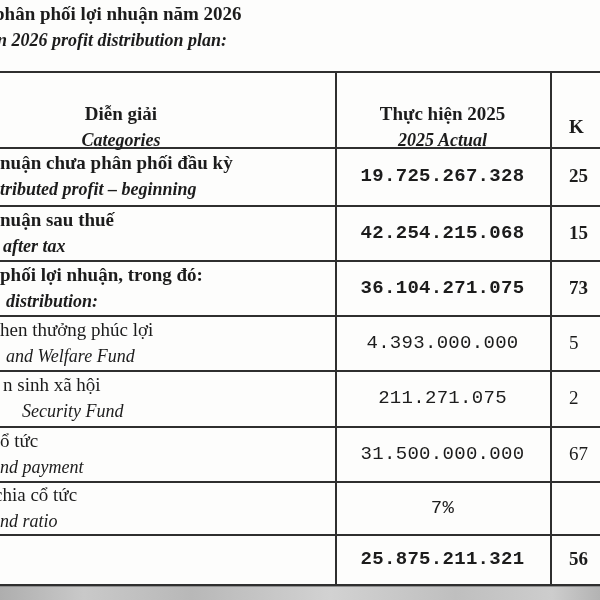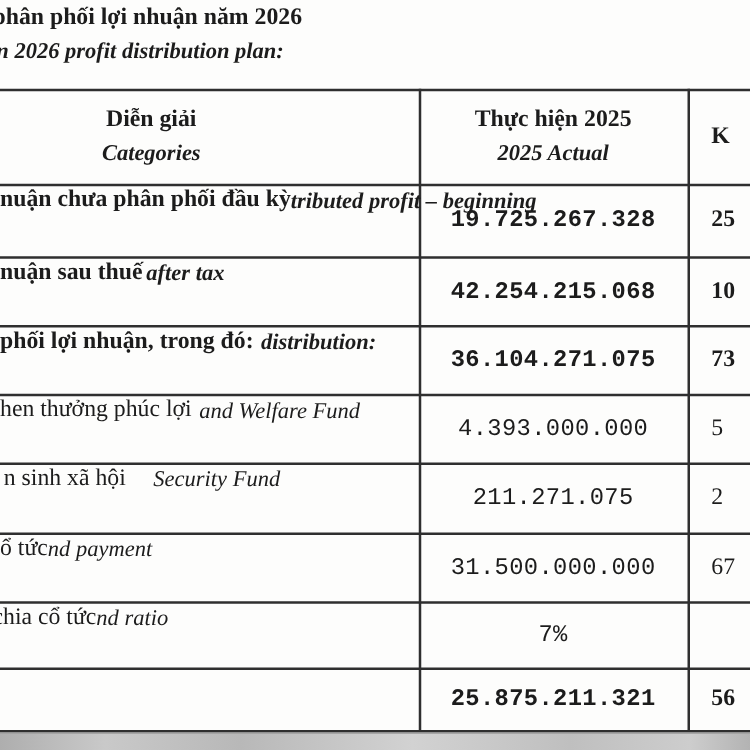--- a/index.html
+++ b/index.html
@@ -11,22 +11,22 @@
   .title-vi{position:absolute;top:3px;left:-6px;font-size:19px;font-weight:bold;white-space:nowrap;}
   .title-en{position:absolute;top:30px;left:-3px;font-size:18px;font-weight:bold;font-style:italic;white-space:nowrap;}
 
   
   .tbl{position:absolute;top:71px;left:0;width:600px;height:513px;background:transparent;}
   .hline{position:absolute;left:0;width:600px;height:2px;background:#2f2f2f;}
   .vline{position:absolute;top:0;width:2px;height:513px;background:#2f2f2f;}
   .v1{left:335px;} .v2{left:550px;}
 
   .row{position:absolute;left:0;width:600px;}
-  .lbl{position:absolute;left:0;top:0;bottom:0;width:330px;display:flex;flex-direction:row;
-       justify-content:flex-start;line-height:26px;font-size:19px;white-space:nowrap;overflow:visible;}
+  .lbl{position:absolute;left:0;top:0;bottom:0;width:330px;display:flex;flex-direction:column;
+       justify-content:center;line-height:26px;font-size:19px;white-space:nowrap;overflow:visible;}
   .lbl .en{font-style:italic;font-size:18px;}
   .val{position:absolute;left:337px;top:0;bottom:0;width:211px;display:flex;align-items:center;
        justify-content:center;font-size:19px;letter-spacing:.3px;white-space:nowrap;font-family:Liberation Mono, monospace;}
   .plan{position:absolute;left:552px;top:0;bottom:0;width:48px;display:flex;align-items:center;
         padding-left:17px;box-sizing:border-box;font-size:19px;white-space:nowrap;overflow:hidden;}
   .row.b .lbl,.row.b .val,.row.b .plan{font-weight:bold;}
   .nudge{margin-left:-6px;}
 
   
   .hc1{position:absolute;left:-93px;top:0;bottom:0;width:428px;display:flex;flex-direction:column;
@@ -57,21 +57,21 @@
     <div class="hline" style="top:189px;"></div>
     <div class="hline" style="top:244px;"></div>
     <div class="hline" style="top:299px;"></div>
     <div class="hline" style="top:355px;"></div>
     <div class="hline" style="top:410px;"></div>
     <div class="hline" style="top:463px;"></div>
     <div class="hline" style="top:513px;"></div>
     <div class="vline v1"></div>
     <div class="vline v2"></div>
 
-    <div class="row" style="top:0;height:76px;">
+    <div class="row" style="top:18px;height:76px;">
       <div class="hc1">
         <span>Diễn giải</span>
         <span class="en">Categories</span>
       </div>
       <div class="hc2">
         <span>Thực hiện 2025</span>
         <span class="en">2025 Actual</span>
       </div>
       <div class="plan hc3">K</div>
     </div>
@@ -84,21 +84,21 @@
       <div class="val">19.725.267.328</div>
       <div class="plan">25</div>
     </div>
 
     <div class="row b" style="top:134px;height:55px;">
       <div class="lbl">
         <span>nuận sau thuế</span>
         <span class="en" style="margin-left:3px;">after tax</span>
       </div>
       <div class="val">42.254.215.068</div>
-      <div class="plan">10</div>
+      <div class="plan">15</div>
     </div>
 
     <div class="row b" style="top:189px;height:55px;">
       <div class="lbl">
         <span>phối lợi nhuận, trong đó:</span>
         <span class="en" style="margin-left:6px;font-style:italic;">distribution:</span>
       </div>
       <div class="val">36.104.271.075</div>
       <div class="plan">73</div>
     </div>

